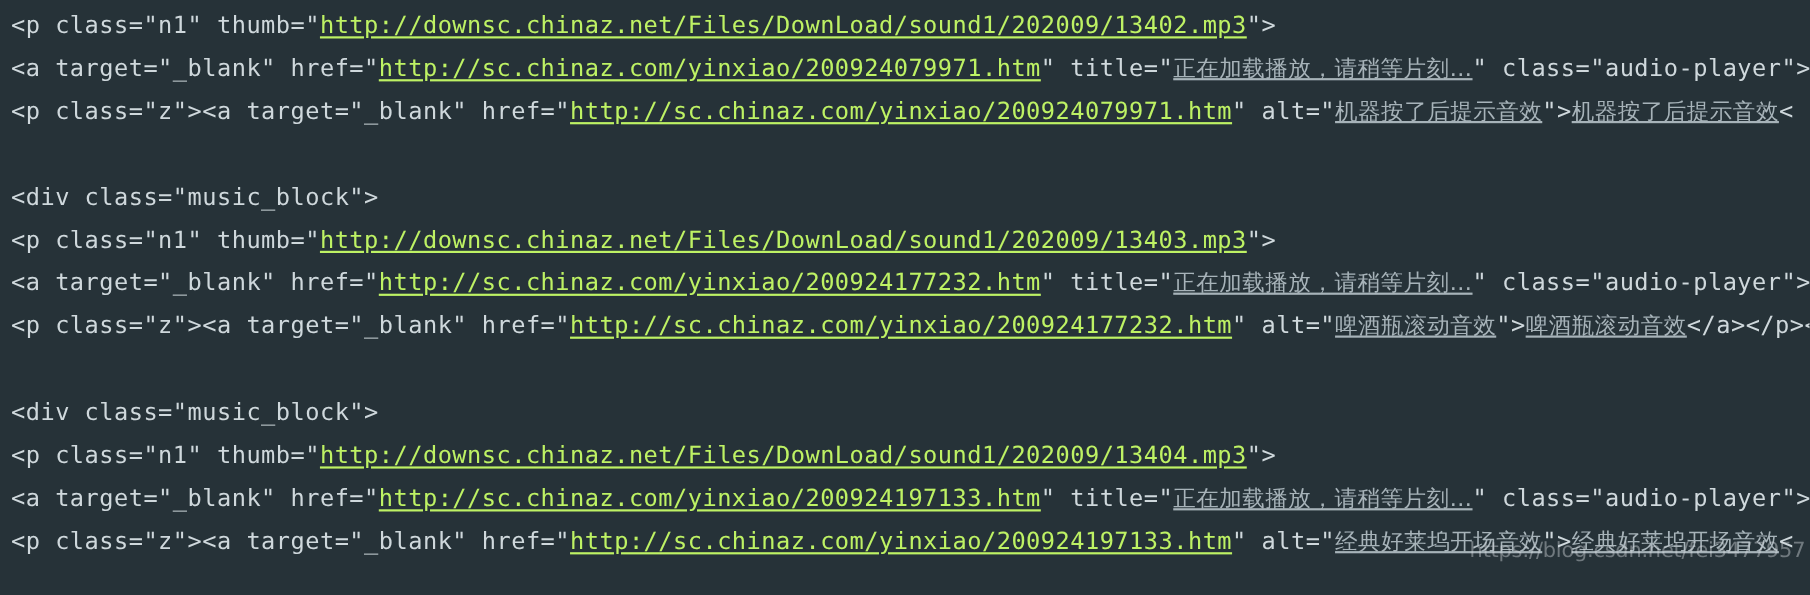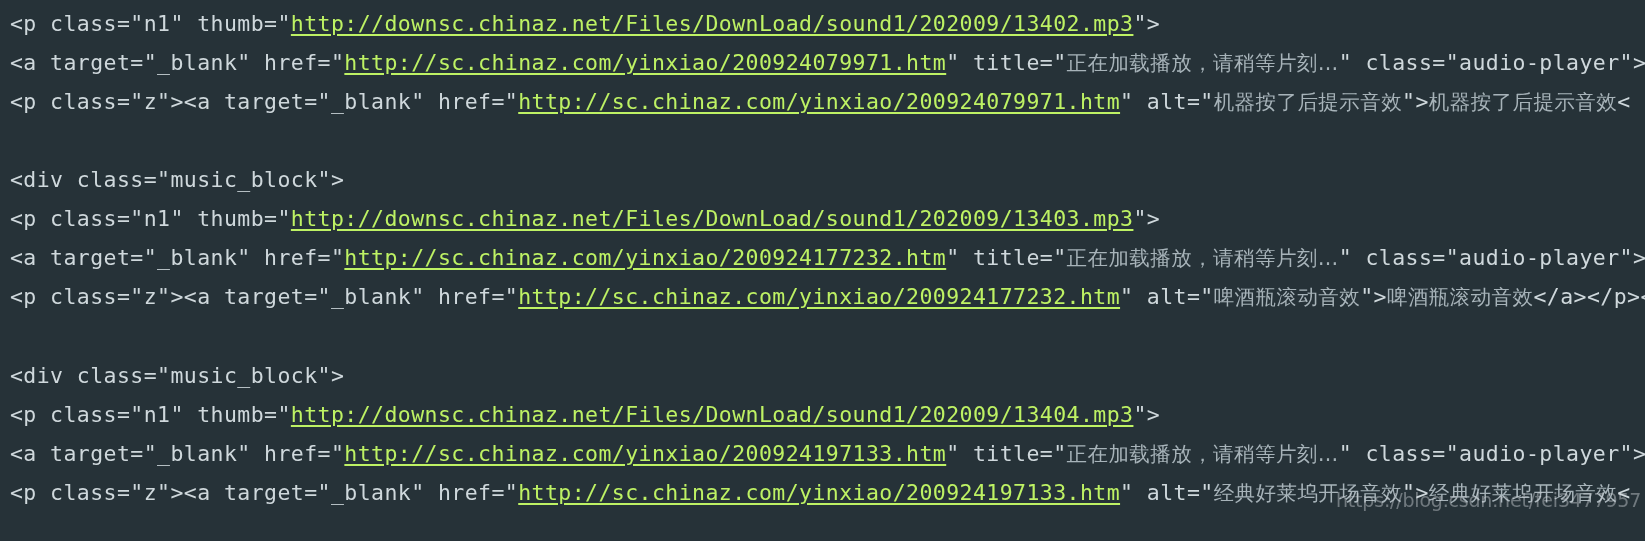--- a/index.html
+++ b/index.html
@@ -27,21 +27,21 @@
     left: 10px;
     height: 39.2px;
     line-height: 39.2px;
     white-space: pre;
     font-size: 21.5px;
     letter-spacing: 0.02em;
     color: #cfd8dc;
     font-family: "DejaVu Sans Mono", "Liberation Mono", monospace;
   }
   .tok-plain  { color: #cfd8dc; }
-  .tok-cn     { color: #a7b3b9; font-family: "DejaVu Sans", "Liberation Sans", sans-serif; font-size: 20.5px; }
+  .tok-cn     { color: #a7b3b9; font-family: "DejaVu Sans", "Liberation Sans", sans-serif; font-size: 20.5px; text-decoration: underline; }
   .tok-link   { color: #bef264; text-decoration: underline; text-underline-offset: 3px; }
 
   #watermark {
     position: absolute;
     left: 1336px;
     top: 489px;
     font-family: "DejaVu Sans", "Liberation Sans", sans-serif;
     font-size: 19px;
     color: rgba(214, 220, 224, 0.42);
     white-space: nowrap;

